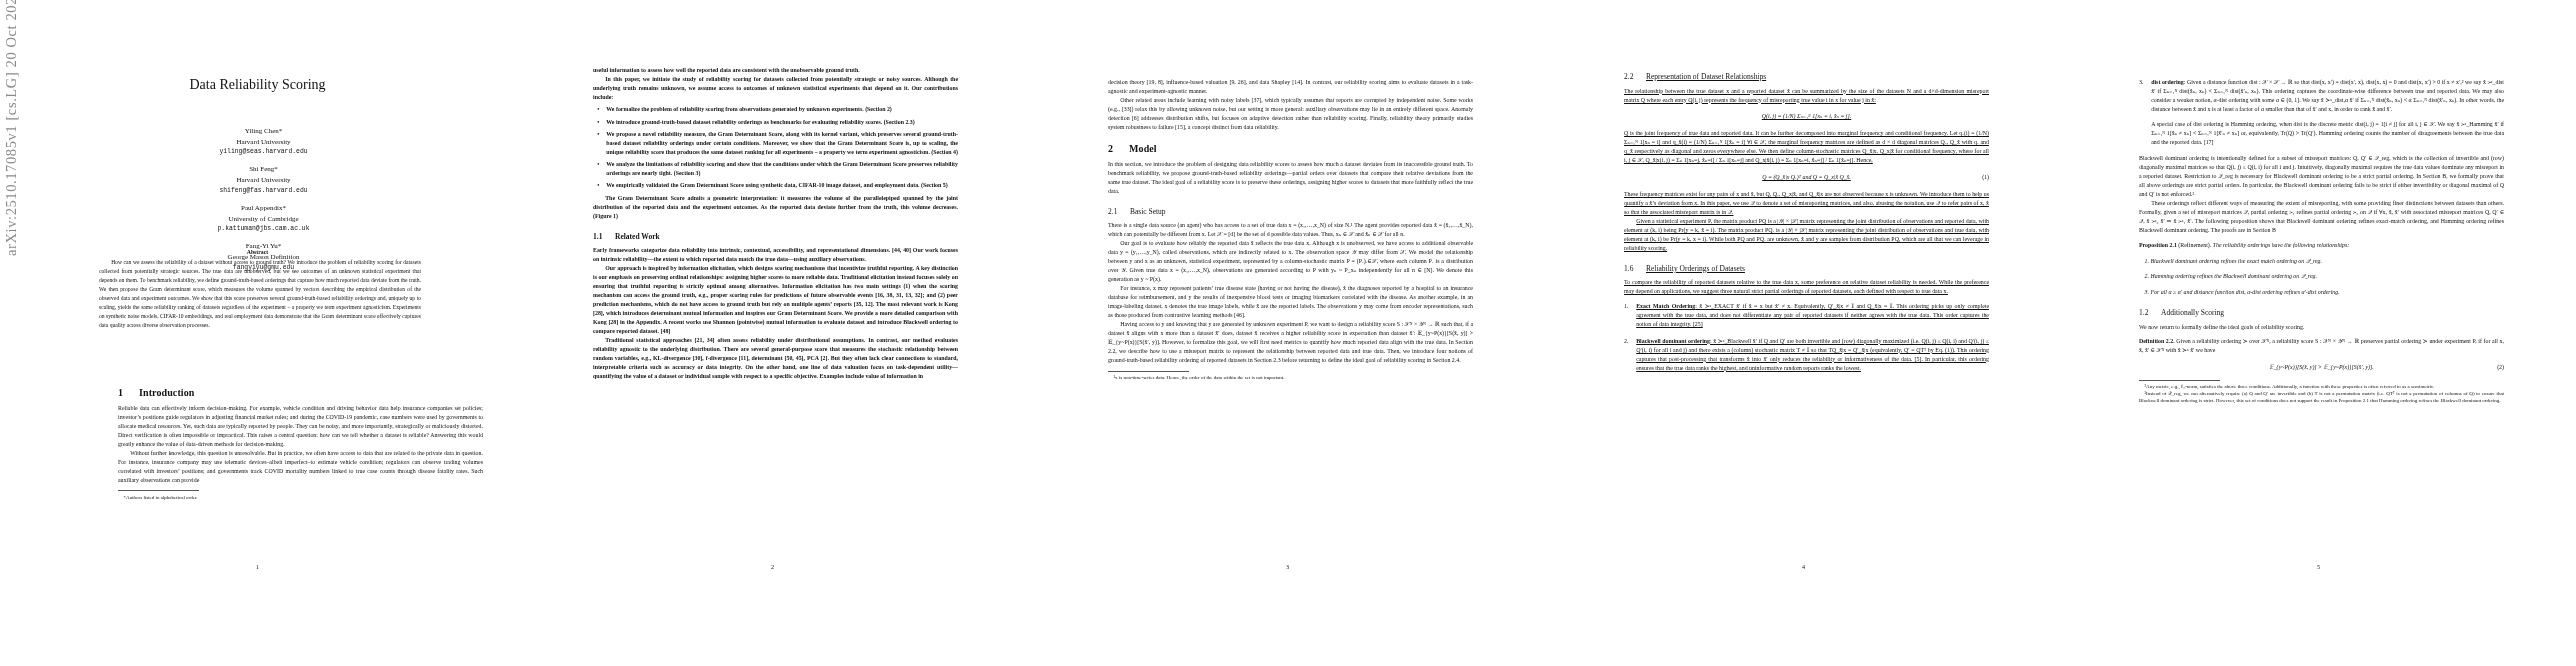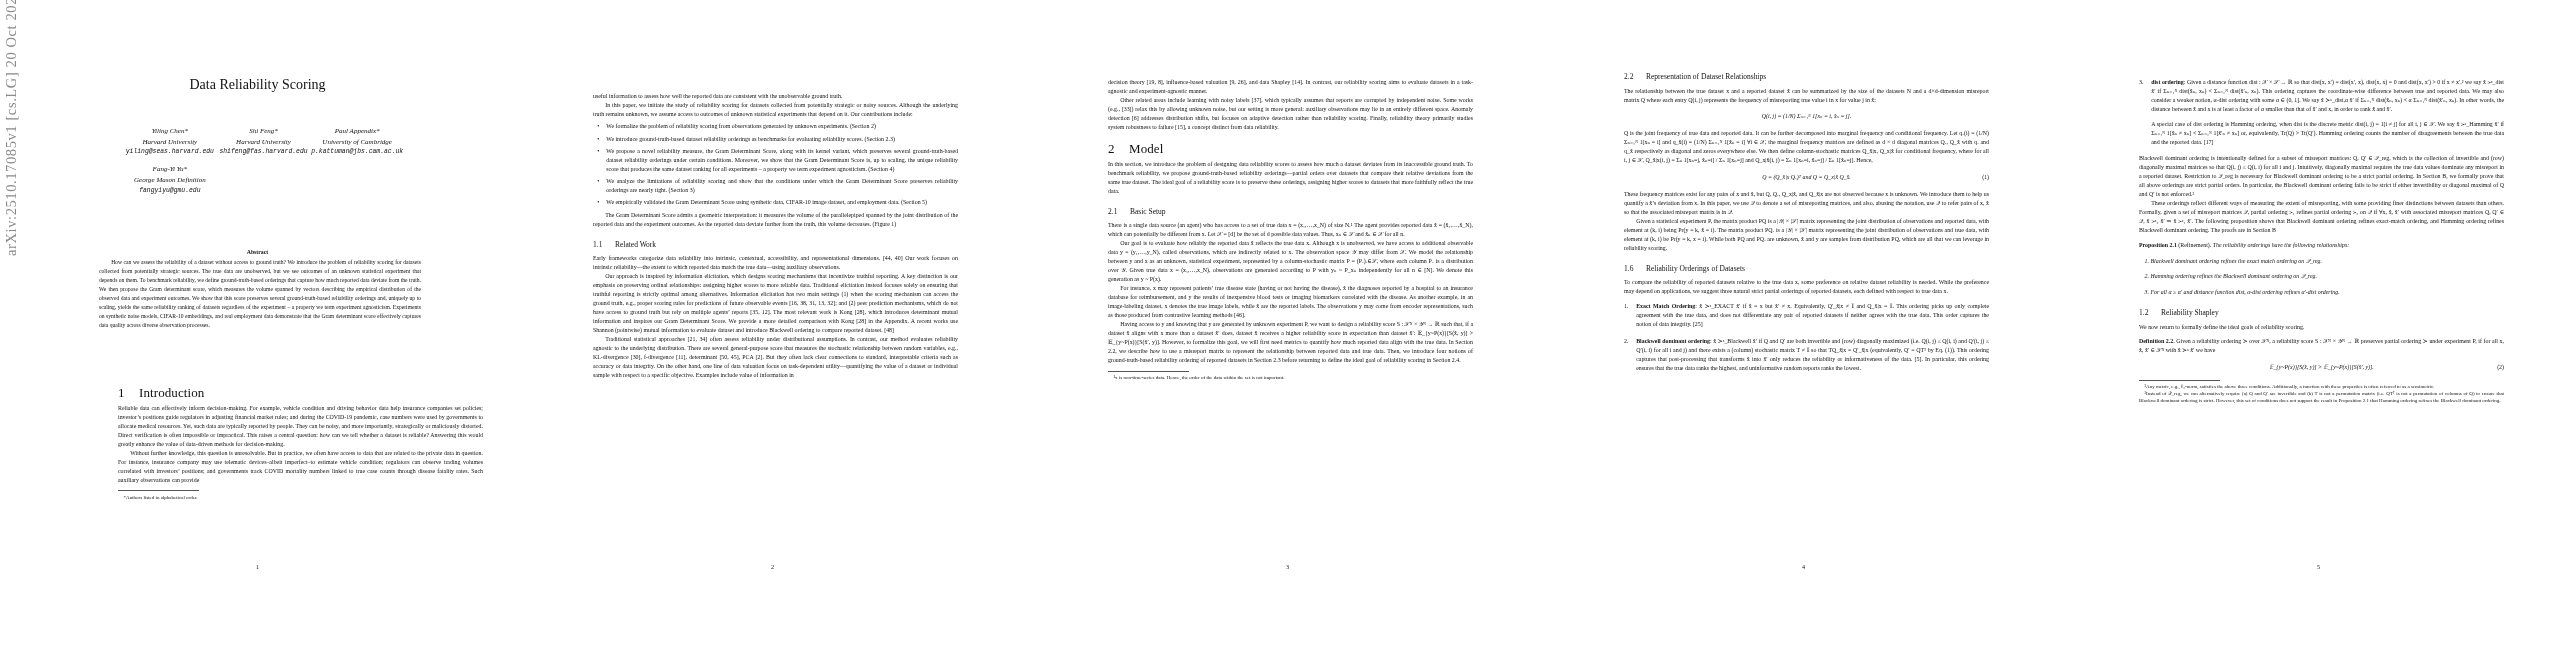--- a/index.html
+++ b/index.html
@@ -4,26 +4,26 @@
 <style>
   html, body { margin:0; padding:0; background:#ffffff; }
   body { width:2576px; height:667px; position:relative; overflow:hidden;
          font-family:"Liberation Serif","DejaVu Serif",serif; color:#111; }
   .page { position:absolute; top:0; width:515px; height:667px; background:#fff; }
   .p1 { left:0; } .p2 { left:515px; } .p3 { left:1030px; } .p4 { left:1546px; } .p5 { left:2061px; }
   .col { position:absolute; left:78px; width:365px; font-size:5.9px; line-height:9px; text-align:justify; }
   .col p { margin:0; text-indent:0; }
   .col p.ind { text-indent:12.2px; }
   .col p + p { margin-top:0; }
-  .sec { font-size:13px; font-weight:normal; margin:12.2px 0 6.7px 0; letter-spacing:0.1px; }
+  .sec { font-size:10px; font-weight:bold; margin:12.2px 0 6.7px 0; letter-spacing:0.1px; }
   .sec .num { display:inline-block; width:21px; }
   .sub { font-size:7.5px; margin:11px 0 5.6px 0; }
   .sub .num { display:inline-block; width:22px; }
   .title { position:absolute; top:77px; left:0; width:515px; text-align:center; font-size:14px; }
-  .authors { position:absolute; top:126px; left:123px; width:281px; display:grid; grid-template-columns:1fr 1fr 1fr; row-gap:6.7px;font-style:italic; }
+  .authors { position:absolute; top:126px; left:123px; width:281px; display:grid; grid-template-columns:1fr; row-gap:6.7px; }
   .author { text-align:center; font-size:7px; line-height:10.6px; }
   .author .email { font-family:"Liberation Mono","DejaVu Sans Mono",monospace; font-size:6.4px; }
   .abs-h { position:absolute; top:249px; left:0; width:515px; text-align:center; font-size:5.8px; font-weight:bold; }
   .abs { position:absolute; top:258px; left:99px; width:322px; font-size:5.6px; line-height:9px; text-align:justify; }
   .abs p { margin:0; text-indent:12.2px; }
   .stamp { position:absolute; left:3.3px; top:256px; transform-origin:left top; transform:rotate(-90deg);
            font-family:"Liberation Serif",serif; font-size:14.5px; color:#8a8a8a; white-space:nowrap; letter-spacing:0.6px; }
   .pnum { position:absolute; top:564px; left:0; width:515px; text-align:center; font-size:6.1px; }
   .fnrule { width:81px; border-top:0.6px solid #555; margin:5.6px 0 2.2px 0; }
   .fn { font-size:5px; line-height:7.2px; text-indent:5.6px; text-align:justify; }
@@ -76,21 +76,21 @@
     <div class="sec"><span class="num">1</span><span>Introduction</span></div>
     <p>Reliable data can effectively inform decision-making. For example, vehicle condition and driving behavior data help insurance companies set policies; investor’s positions guide regulators in adjusting financial market rules; and during the COVID-19 pandemic, case numbers were used by governments to allocate medical resources. Yet, such data are typically reported by people. They can be noisy, and more importantly, strategically or maliciously distorted. Direct verification is often impossible or impractical. This raises a central question: how can we tell whether a dataset is reliable? Answering this would greatly enhance the value of data-driven methods for decision-making.</p>
     <p class="ind">Without further knowledge, this question is unresolvable. But in practice, we often have access to data that are related to the private data in question. For instance, insurance company may use telematic devices–albeit imperfect–to estimate vehicle condition; regulators can observe trading volumes correlated with investors’ positions; and governments track COVID mortality numbers linked to true case counts through disease fatality rates. Such auxiliary observations can provide</p>
     <div class="fnrule"></div>
     <div class="fn">*Authors listed in alphabetical order.</div>
   </div>
   <div class="pnum">1</div>
 </div>
 
 <div class="page p2">
-  <div class="col" style="top:92px;">
+  <div class="col" style="top:66px;font-weight:bold;">
     <p>useful information to assess how well the reported data are consistent with the unobservable ground truth.</p>
     <p class="ind">In this paper, we initiate the study of reliability scoring for datasets collected from potentially strategic or noisy sources. Although the underlying truth remains unknown, we assume access to outcomes of unknown statistical experiments that depend on it. Our contributions include:</p>
     <ul class="bul">
       <li>We formalize the problem of reliability scoring from observations generated by unknown experiments. (Section 2)</li>
       <li>We introduce ground-truth-based dataset reliability orderings as benchmarks for evaluating reliability scores. (Section 2.3)</li>
       <li>We propose a novel reliability measure, the Gram Determinant Score, along with its kernel variant, which preserves several ground-truth-based dataset reliability orderings under certain conditions. Moreover, we show that the Gram Determinant Score is, up to scaling, the unique reliability score that produces the same dataset ranking for all experiments – a property we term experiment agnosticism. (Section 4)</li>
       <li>We analyze the limitations of reliability scoring and show that the conditions under which the Gram Determinant Score preserves reliability orderings are nearly tight. (Section 3)</li>
       <li>We empirically validated the Gram Determinant Score using synthetic data, CIFAR-10 image dataset, and employment data. (Section 5)</li>
     </ul>
     <p class="ind">The Gram Determinant Score admits a geometric interpretation: it measures the volume of the parallelepiped spanned by the joint distribution of the reported data and the experiment outcomes. As the reported data deviate further from the truth, this volume decreases. (Figure 1)</p>
@@ -113,21 +113,21 @@
     <p class="ind">Our goal is to evaluate how reliably the reported data x̂ reflects the true data x. Although x is unobserved, we have access to additional observable data y = (y₁,…,y_N), called observations, which are indirectly related to x. The observation space 𝒴 may differ from 𝒳. We model the relationship between y and x as an unknown, statistical experiment, represented by a column-stochastic matrix P = (Pₓ)ₓ∈𝒳, where each column Pₓ is a distribution over 𝒴. Given true data x = (x₁,…,x_N), observations are generated according to P with yₙ ~ P_xₙ independently for all n ∈ [N]. We denote this generation as y ~ P(x).</p>
     <p class="ind">For instance, x may represent patients’ true disease state (having or not having the disease), x̂ the diagnoses reported by a hospital to an insurance database for reimbursement, and y the results of inexpensive blood tests or imaging biomarkers correlated with the disease. As another example, in an image-labeling dataset, x denotes the true image labels, while x̂ are the reported labels. The observations y may come from encoder representations, such as those produced from contrastive learning methods [46].</p>
     <p class="ind">Having access to y and knowing that y are generated by unknown experiment P, we want to design a reliability score S : 𝒳ᴺ × 𝒴ᴺ → ℝ such that, if a dataset x̂ aligns with x more than a dataset x̂′ does, dataset x̂ receives a higher reliability score in expectation than dataset x̂′: 𝔼_{y~P(x)}[S(x̂, y)] &gt; 𝔼_{y~P(x)}[S(x̂′, y)]. However, to formalize this goal, we will first need metrics to quantify how much reported data align with the true data. In Section 2.2, we describe how to use a misreport matrix to represent the relationship between reported data and true data. Then, we introduce four notions of ground-truth-based reliability ordering of reported datasets in Section 2.3 before returning to define the ideal goal of reliability scoring in Section 2.4.</p>
     <div class="fnrule"></div>
     <div class="fn">¹x is non-time-series data. Hence, the order of the data within the set is not important.</div>
   </div>
   <div class="pnum">3</div>
 </div>
 
 <div class="page p4">
-  <div class="col" style="top:72px;">
+  <div class="col" style="top:72px;text-decoration:underline;">
     <div class="sub" style="margin-top:0;"><span class="num">2.2</span><span>Representation of Dataset Relationships</span></div>
     <p>The relationship between the true dataset x and a reported dataset x̂ can be summarized by the size of the datasets N and a d×d-dimension misreport matrix Q where each entry Q(i, j) represents the frequency of misreporting true value i in x for value j in x̂:</p>
     <div class="eq">Q(i, j) = (1/N) Σₙ₌₁ᴺ 1[xₙ = i, x̂ₙ = j].</div>
     <p>Q is the joint frequency of true data and reported data. It can be further decomposed into marginal frequency and conditional frequency. Let qₓ(i) = (1/N) Σₙ₌₁ᴺ 1[xₙ = i] and q_x̂(i) = (1/N) Σₙ₌₁ᴺ 1[x̂ₙ = i] ∀i ∈ 𝒳, the marginal frequency matrices are defined as d × d diagonal matrices Qₓ, Q_x̂ with qₓ and q_x̂ respectively as diagonal and zeros everywhere else. We then define column-stochastic matrices Q_x̂|x, Q_x|x̂ for conditional frequency, where for all i, j ∈ 𝒳, Q_x̂|x(i, j) = Σₙ 1[xₙ=j, x̂ₙ=i] / Σₙ 1[xₙ=j] and Q_x|x̂(i, j) = Σₙ 1[xₙ=i, x̂ₙ=j] / Σₙ 1[x̂ₙ=j]. Hence,</p>
     <div class="eq"><span>Q = (Q_x̂|x Qₓ)ᵀ and Q = Q_x|x̂ Q_x̂.</span><span class="eqn">(1)</span></div>
     <p>These frequency matrices exist for any pairs of x and x̂, but Q, Qₓ, Q_x|x̂, and Q_x̂|x are not observed because x is unknown. We introduce them to help us quantify a x̂’s deviation from x. In this paper, we use 𝒬 to denote a set of misreporting matrices, and also, abusing the notation, use 𝒬 to refer pairs of x, x̂ so that the associated misreport matrix is in 𝒬.</p>
     <p class="ind">Given a statistical experiment P, the matrix product PQ is a |𝒴| × |𝒳| matrix representing the joint distribution of observations and reported data, with element at (k, i) being Pr(y = k, x̂ = i). The matrix product PQₓ is a |𝒴| × |𝒳| matrix representing the joint distribution of observations and true data, with element at (k, i) be Pr(y = k, x = i). While both PQ and PQₓ are unknown, x̂ and y are samples from distribution PQ, which are all that we can leverage in reliability scoring.</p>
     <div class="sub"><span class="num">1.6</span><span>Reliability Orderings of Datasets</span></div>
     <p>To compare the reliability of reported datasets relative to the true data x, some preference on relative dataset reliability is needed. While the preference may depend on applications, we suggest three natural strict partial orderings of reported datasets, each defined with respect to true data x.</p>
     <ol class="ord">
@@ -146,21 +146,21 @@
       </li>
     </ol>
     <p>Blackwell dominant ordering is intentionally defined for a subset of misreport matrices: Q, Q′ ∈ 𝒬_reg, which is the collection of invertible and (row) diagonally maximal matrices so that Q(i, j) ≤ Q(i, i) for all i and j. Intuitively, diagonally maximal requires the true data values dominate any misreport in a reported dataset. Restriction to 𝒬_reg is necessary for Blackwell dominant ordering to be a strict partial ordering. In Section B, we formally prove that all above orderings are strict partial orders. In particular, the Blackwell dominant ordering fails to be strict if either invertibility or diagonal maximal of Q and Q′ is not enforced.³</p>
     <p class="ind">These orderings reflect different ways of measuring the extent of misreporting, with some providing finer distinctions between datasets than others. Formally, given a set of misreport matrices 𝒬, partial ordering ≻₁ refines partial ordering ≻₂ on 𝒬 if ∀x, x̂, x̂′ with associated misreport matrices Q, Q′ ∈ 𝒬, x̂ ≻ˣ₂ x̂′ ⇒ x̂ ≻ˣ₁ x̂′. The following proposition shows that Blackwell dominant ordering refines exact-match ordering, and Hamming ordering refines Blackwell dominant ordering. The proofs are in Section B</p>
     <p style="margin-top:5.6px;"><b>Proposition 2.1</b> <span>(Refinement).</span> <em>The reliability orderings have the following relationships:</em></p>
     <div class="prop-items">
       <div>1. Blackwell dominant ordering refines the exact match ordering on 𝒬_reg.</div>
       <div>2. Hamming ordering refines the Blackwell dominant ordering on 𝒬_reg.</div>
       <div>3. For all α ≥ α′ and distance function dist, α-dist ordering refines α′-dist ordering.</div>
     </div>
-    <div class="sub"><span class="num">1.2</span><span>Reliability Shapley</span></div>
+    <div class="sub"><span class="num">1.2</span><span>Additionally Scoring</span></div>
     <p>We now return to formally define the ideal goals of reliability scoring.</p>
     <p style="margin-top:5.6px;"><b>Definition 2.2.</b> <span>Given a reliability ordering ≻ over 𝒳ᴺ, a reliability score S : 𝒳ᴺ × 𝒴ᴺ → ℝ preserves partial ordering ≻ under experiment P, if for all x, x̂, x̂′ ∈ 𝒳ᴺ with x̂ ≻ˣ x̂′ we have</span></p>
     <div class="eq"><span>𝔼_{y~P(x)}[S(x̂, y)] &gt; 𝔼_{y~P(x)}[S(x̂′, y)].</span><span class="eqn">(2)</span></div>
     <div class="fnrule"></div>
     <div class="fn">²Any metric, e.g., ℓ₂-norm, satisfies the above three conditions. Additionally, a function with these properties is often referred to as a semimetric.</div>
     <div class="fn">³Instead of 𝒬_reg, we can alternatively require (a) Q and Q′ are invertible and (b) T is not a permutation matrix (i.e. QTᵀ is not a permutation of columns of Q) to ensure that Blackwell dominant ordering is strict. However, this set of conditions does not support the result in Proposition 2.1 that Hamming ordering refines the Blackwell dominant ordering.</div>
   </div>
   <div class="pnum">5</div>
 </div>
 

